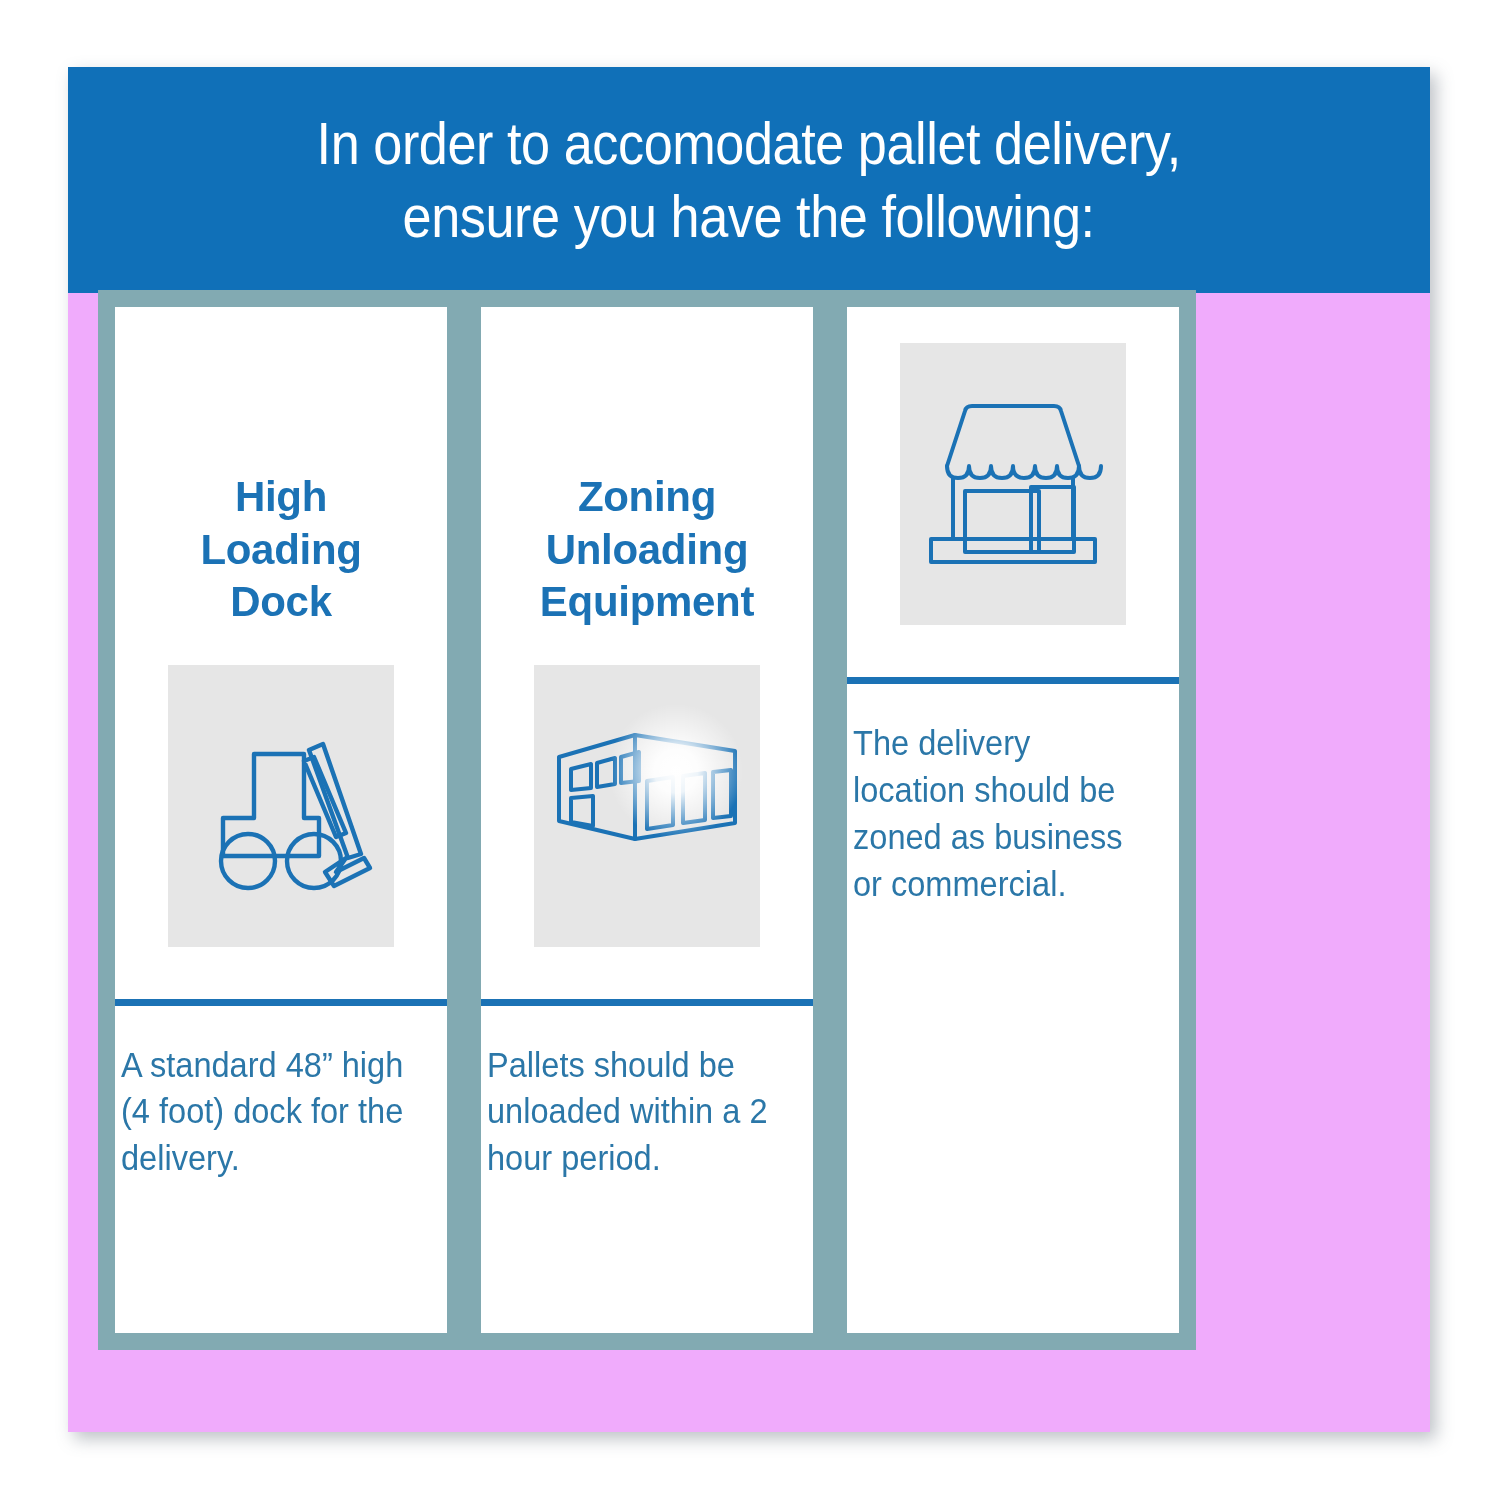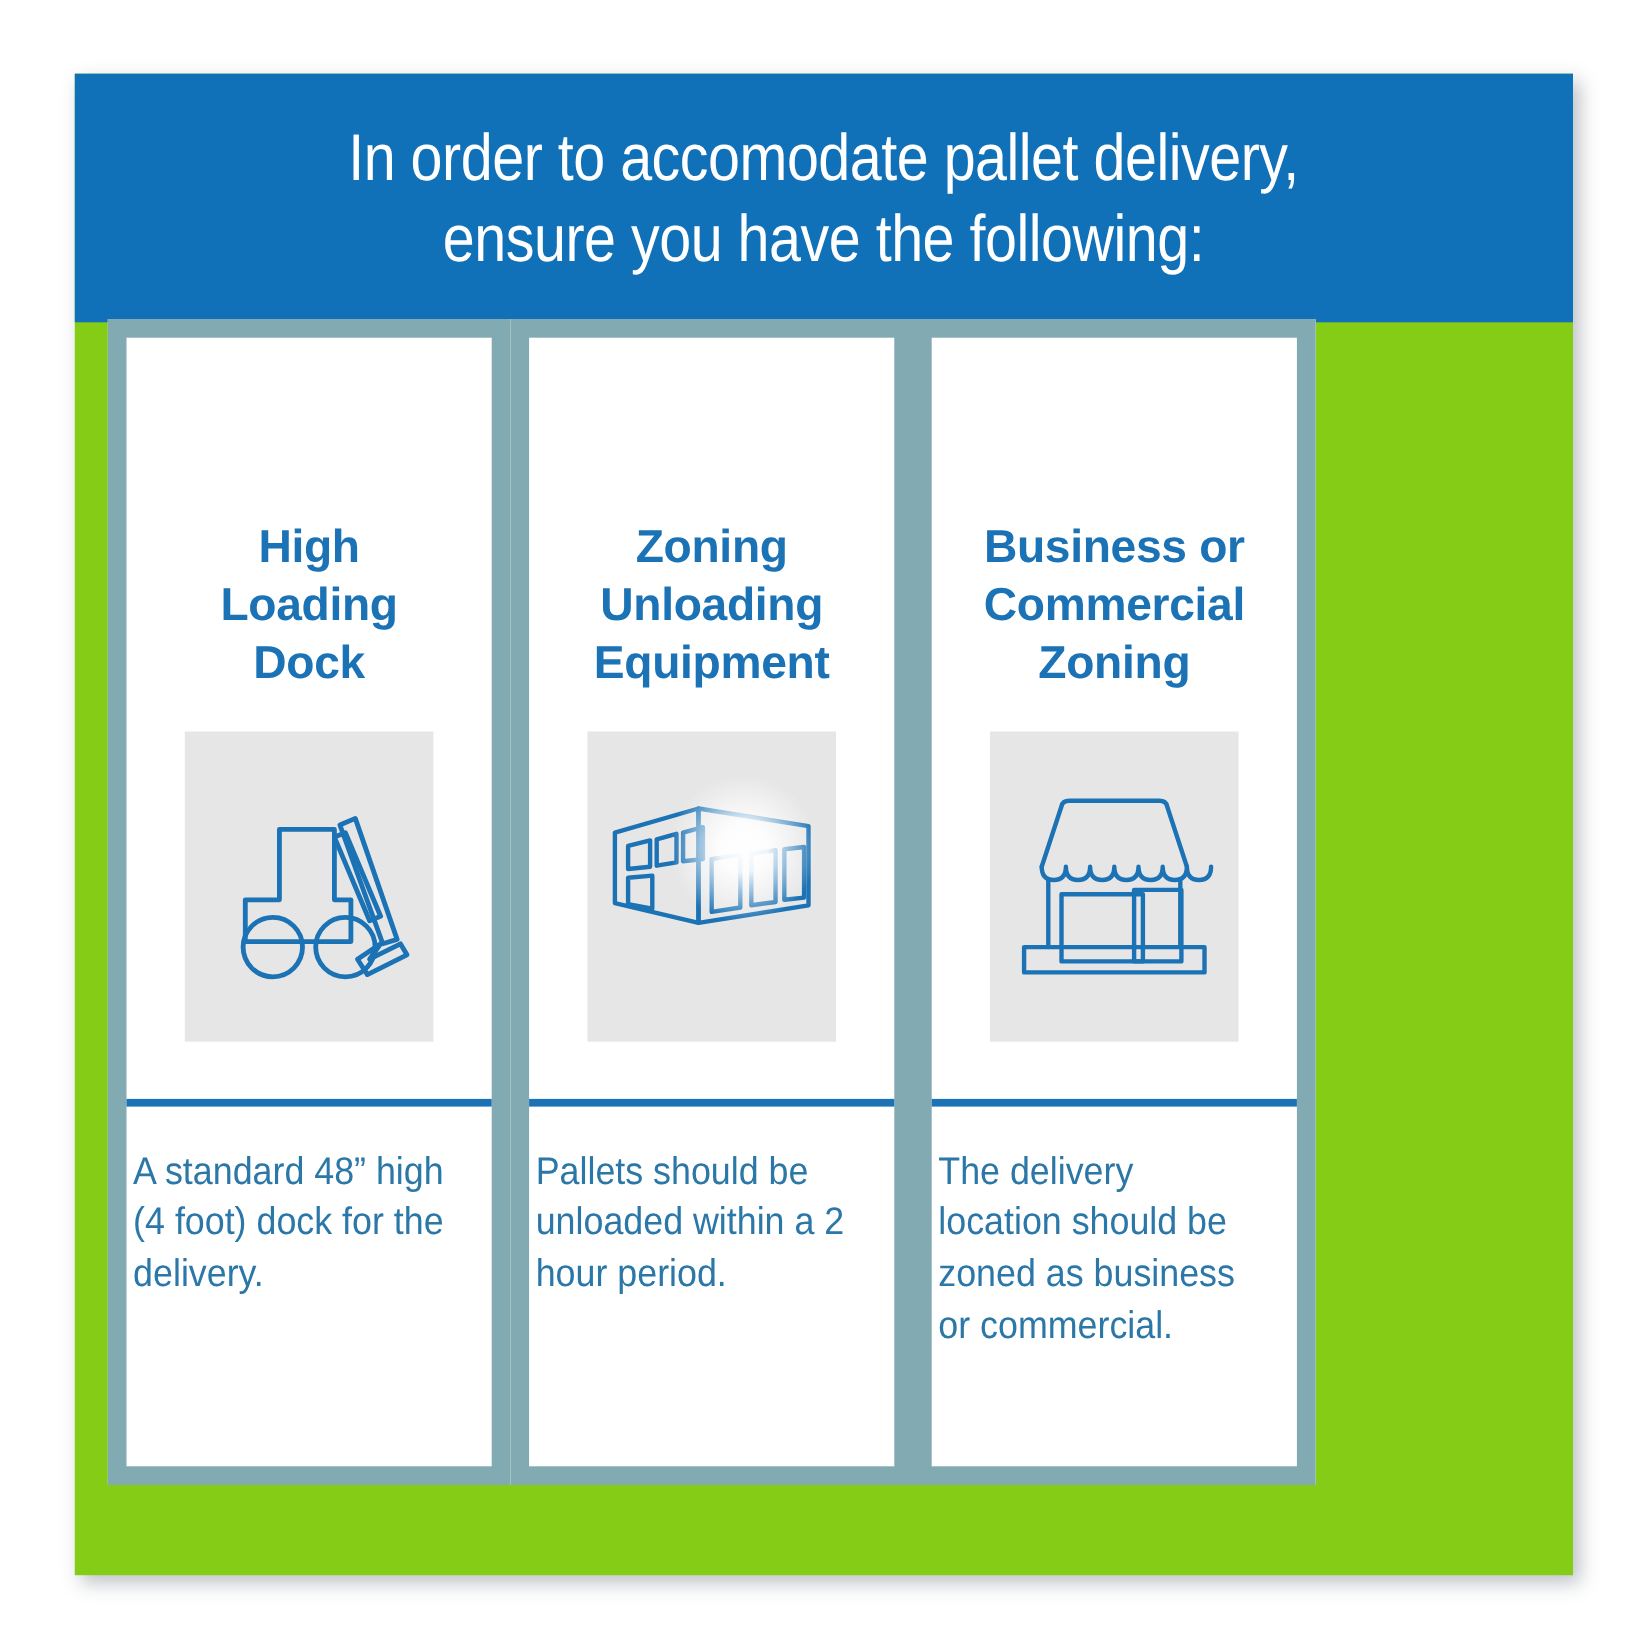--- a/index.html
+++ b/index.html
@@ -14,21 +14,21 @@
     overflow: hidden;
   }
 
   
   .infographic {
     position: absolute;
     left: 68px;
     top: 67px;
     width: 1362px;
     height: 1365px;
-    background: #84cc16;
+    background: #f0abfc;
     box-shadow: 6px 7px 16px rgba(110,120,130,0.45);
   }
 
   
   .header-band {
     position: absolute;
     left: 0;
     top: 0;
     width: 1362px;
     height: 226px;
@@ -197,23 +197,20 @@
         </svg>
         <div class="flare"></div>
       </div>
 
       <div class="divider"></div>
 
       <div class="card-body">Pallets should be unloaded within a 2 hour period.</div>
     </div>
 
     <div class="card">
-      <div class="card-title">Business or
-Commercial
-Zoning</div>
 
       <div class="icon-box">
         <svg width="192" height="170" viewBox="0 0 192 170">
           <g fill="none" stroke="#1b72b5" stroke-width="4" stroke-linejoin="round" stroke-linecap="round">
 
             <path d="M30 67 L48 12 Q49 7 55 7 L137 7 Q143 7 144 12 L162 67"></path>
 
             <path d="M30 67 q0 12 11 12 q11 0 11 -12 q0 12 11 12 q11 0 11 -12
                      q0 12 11 12 q11 0 11 -12 q0 12 11 12 q11 0 11 -12
                      q0 12 11 12 q11 0 11 -12 q0 12 11 12 q11 0 11 -12

